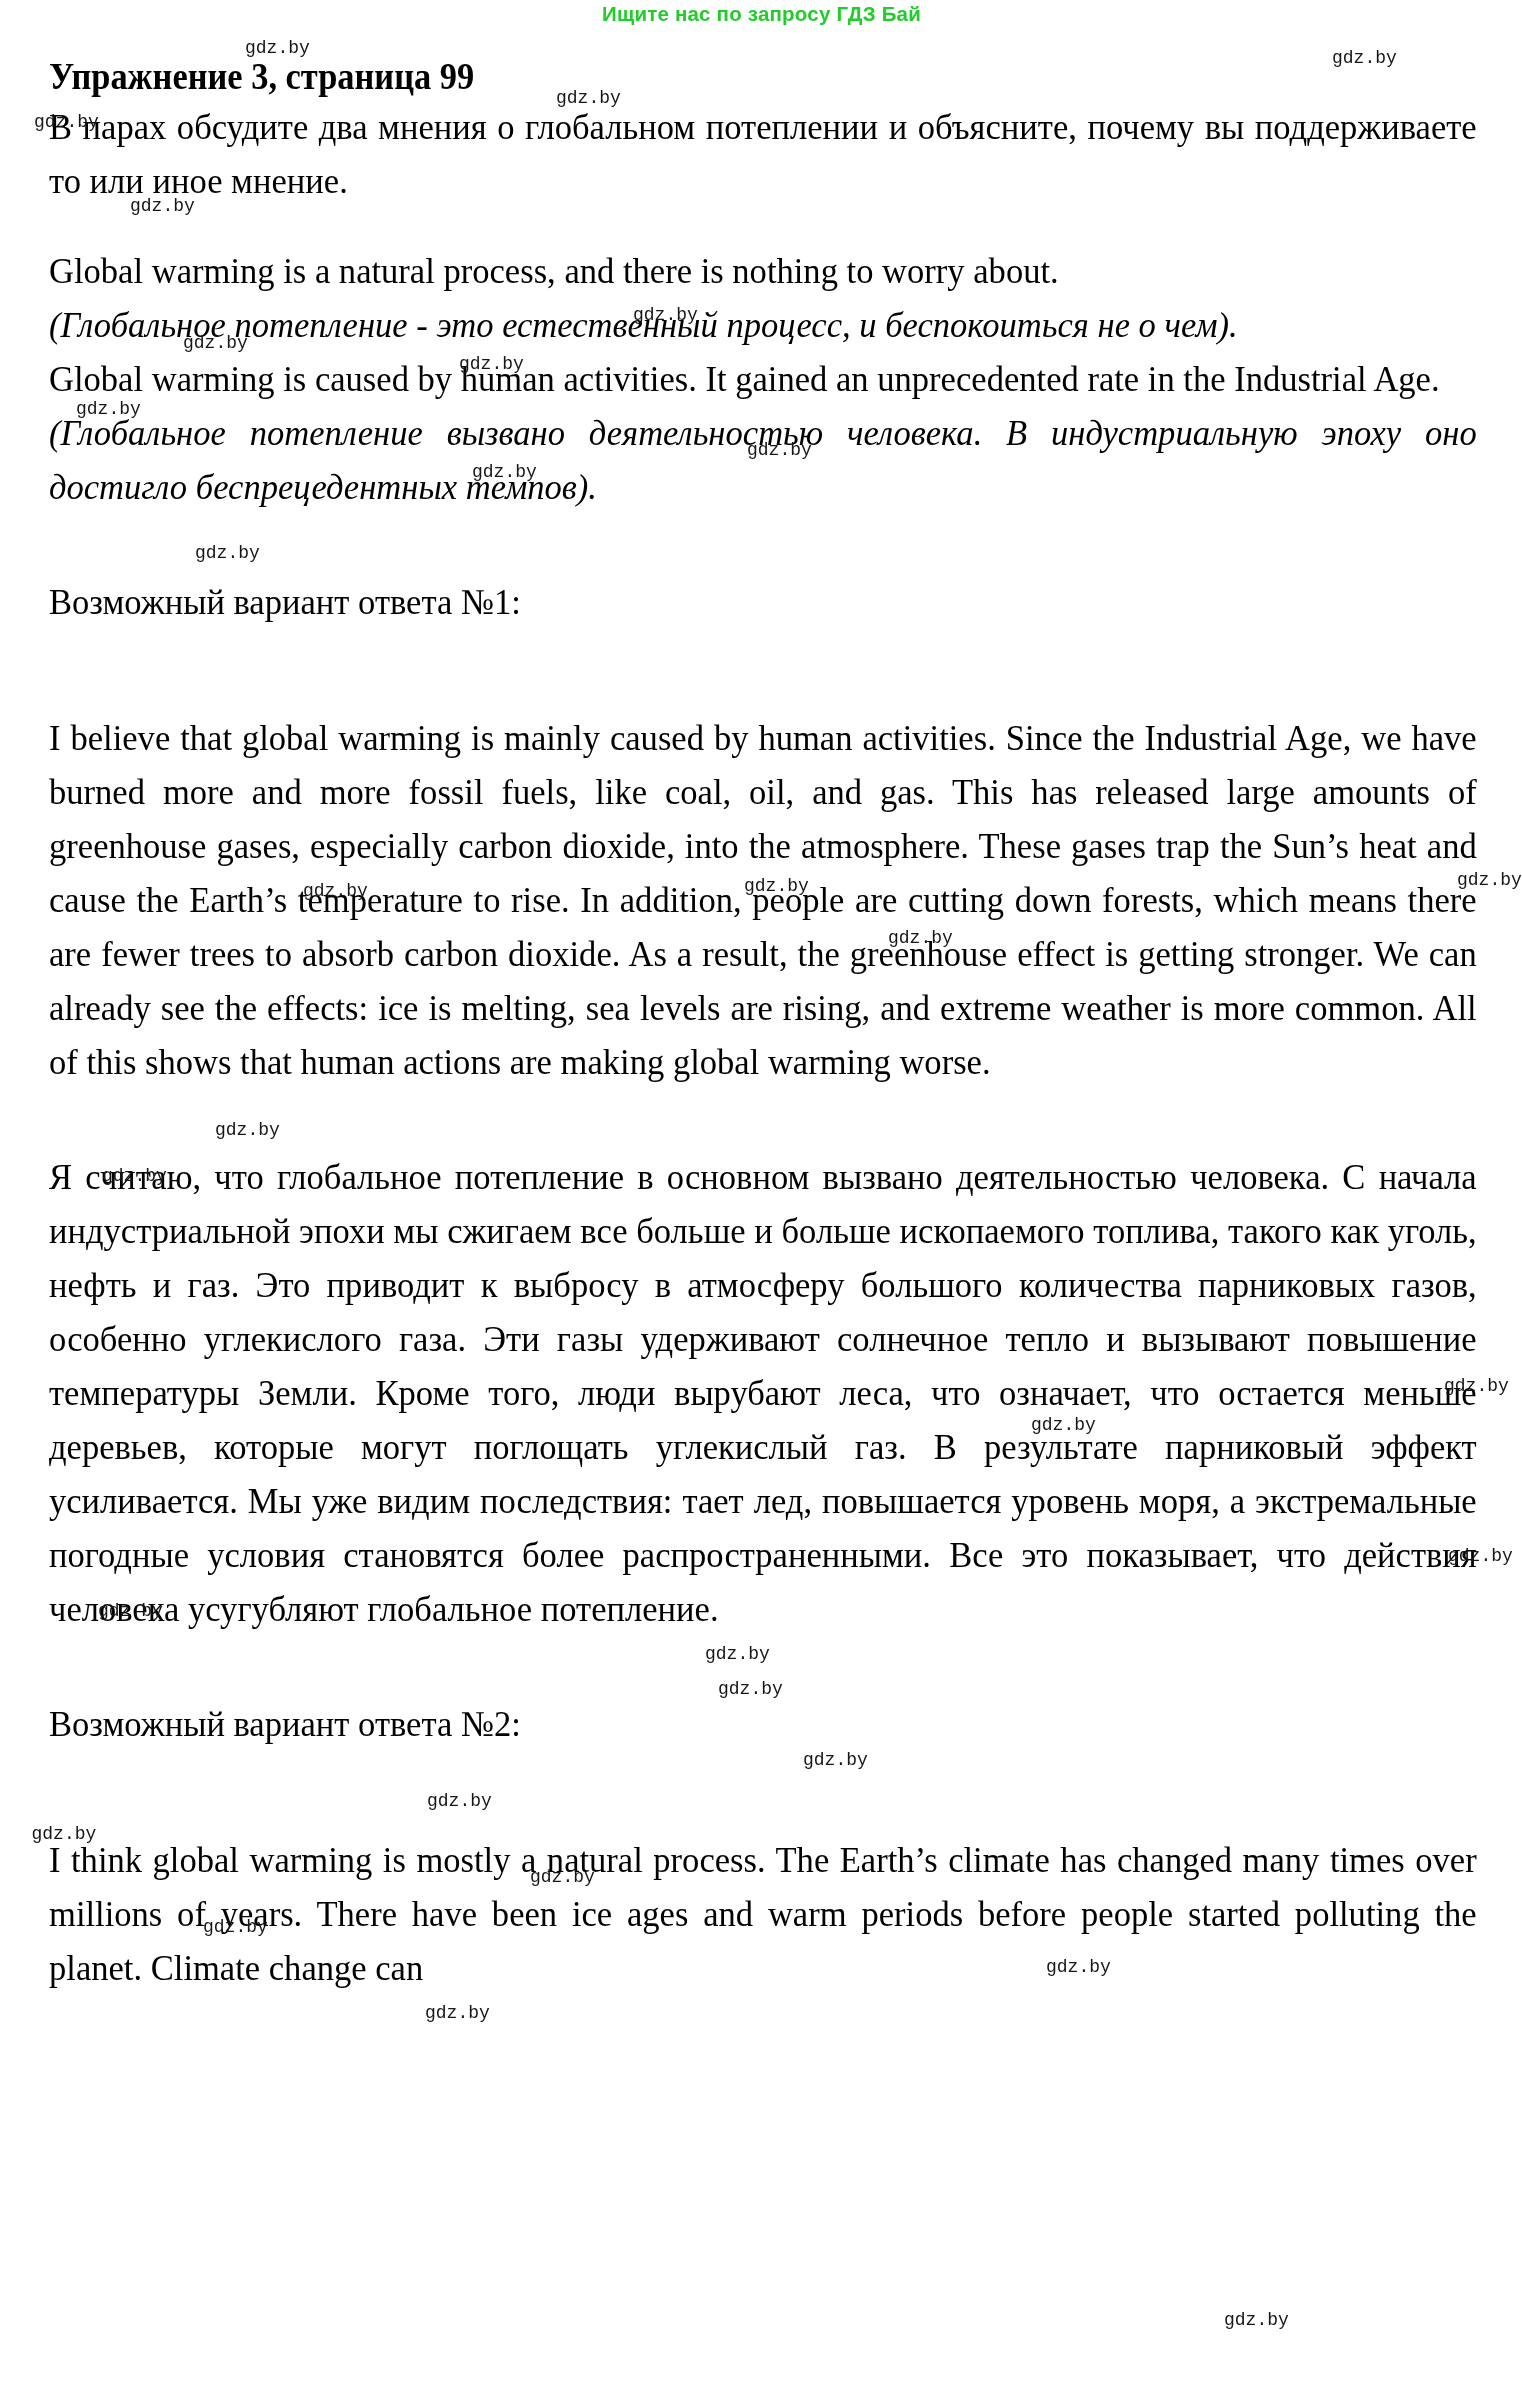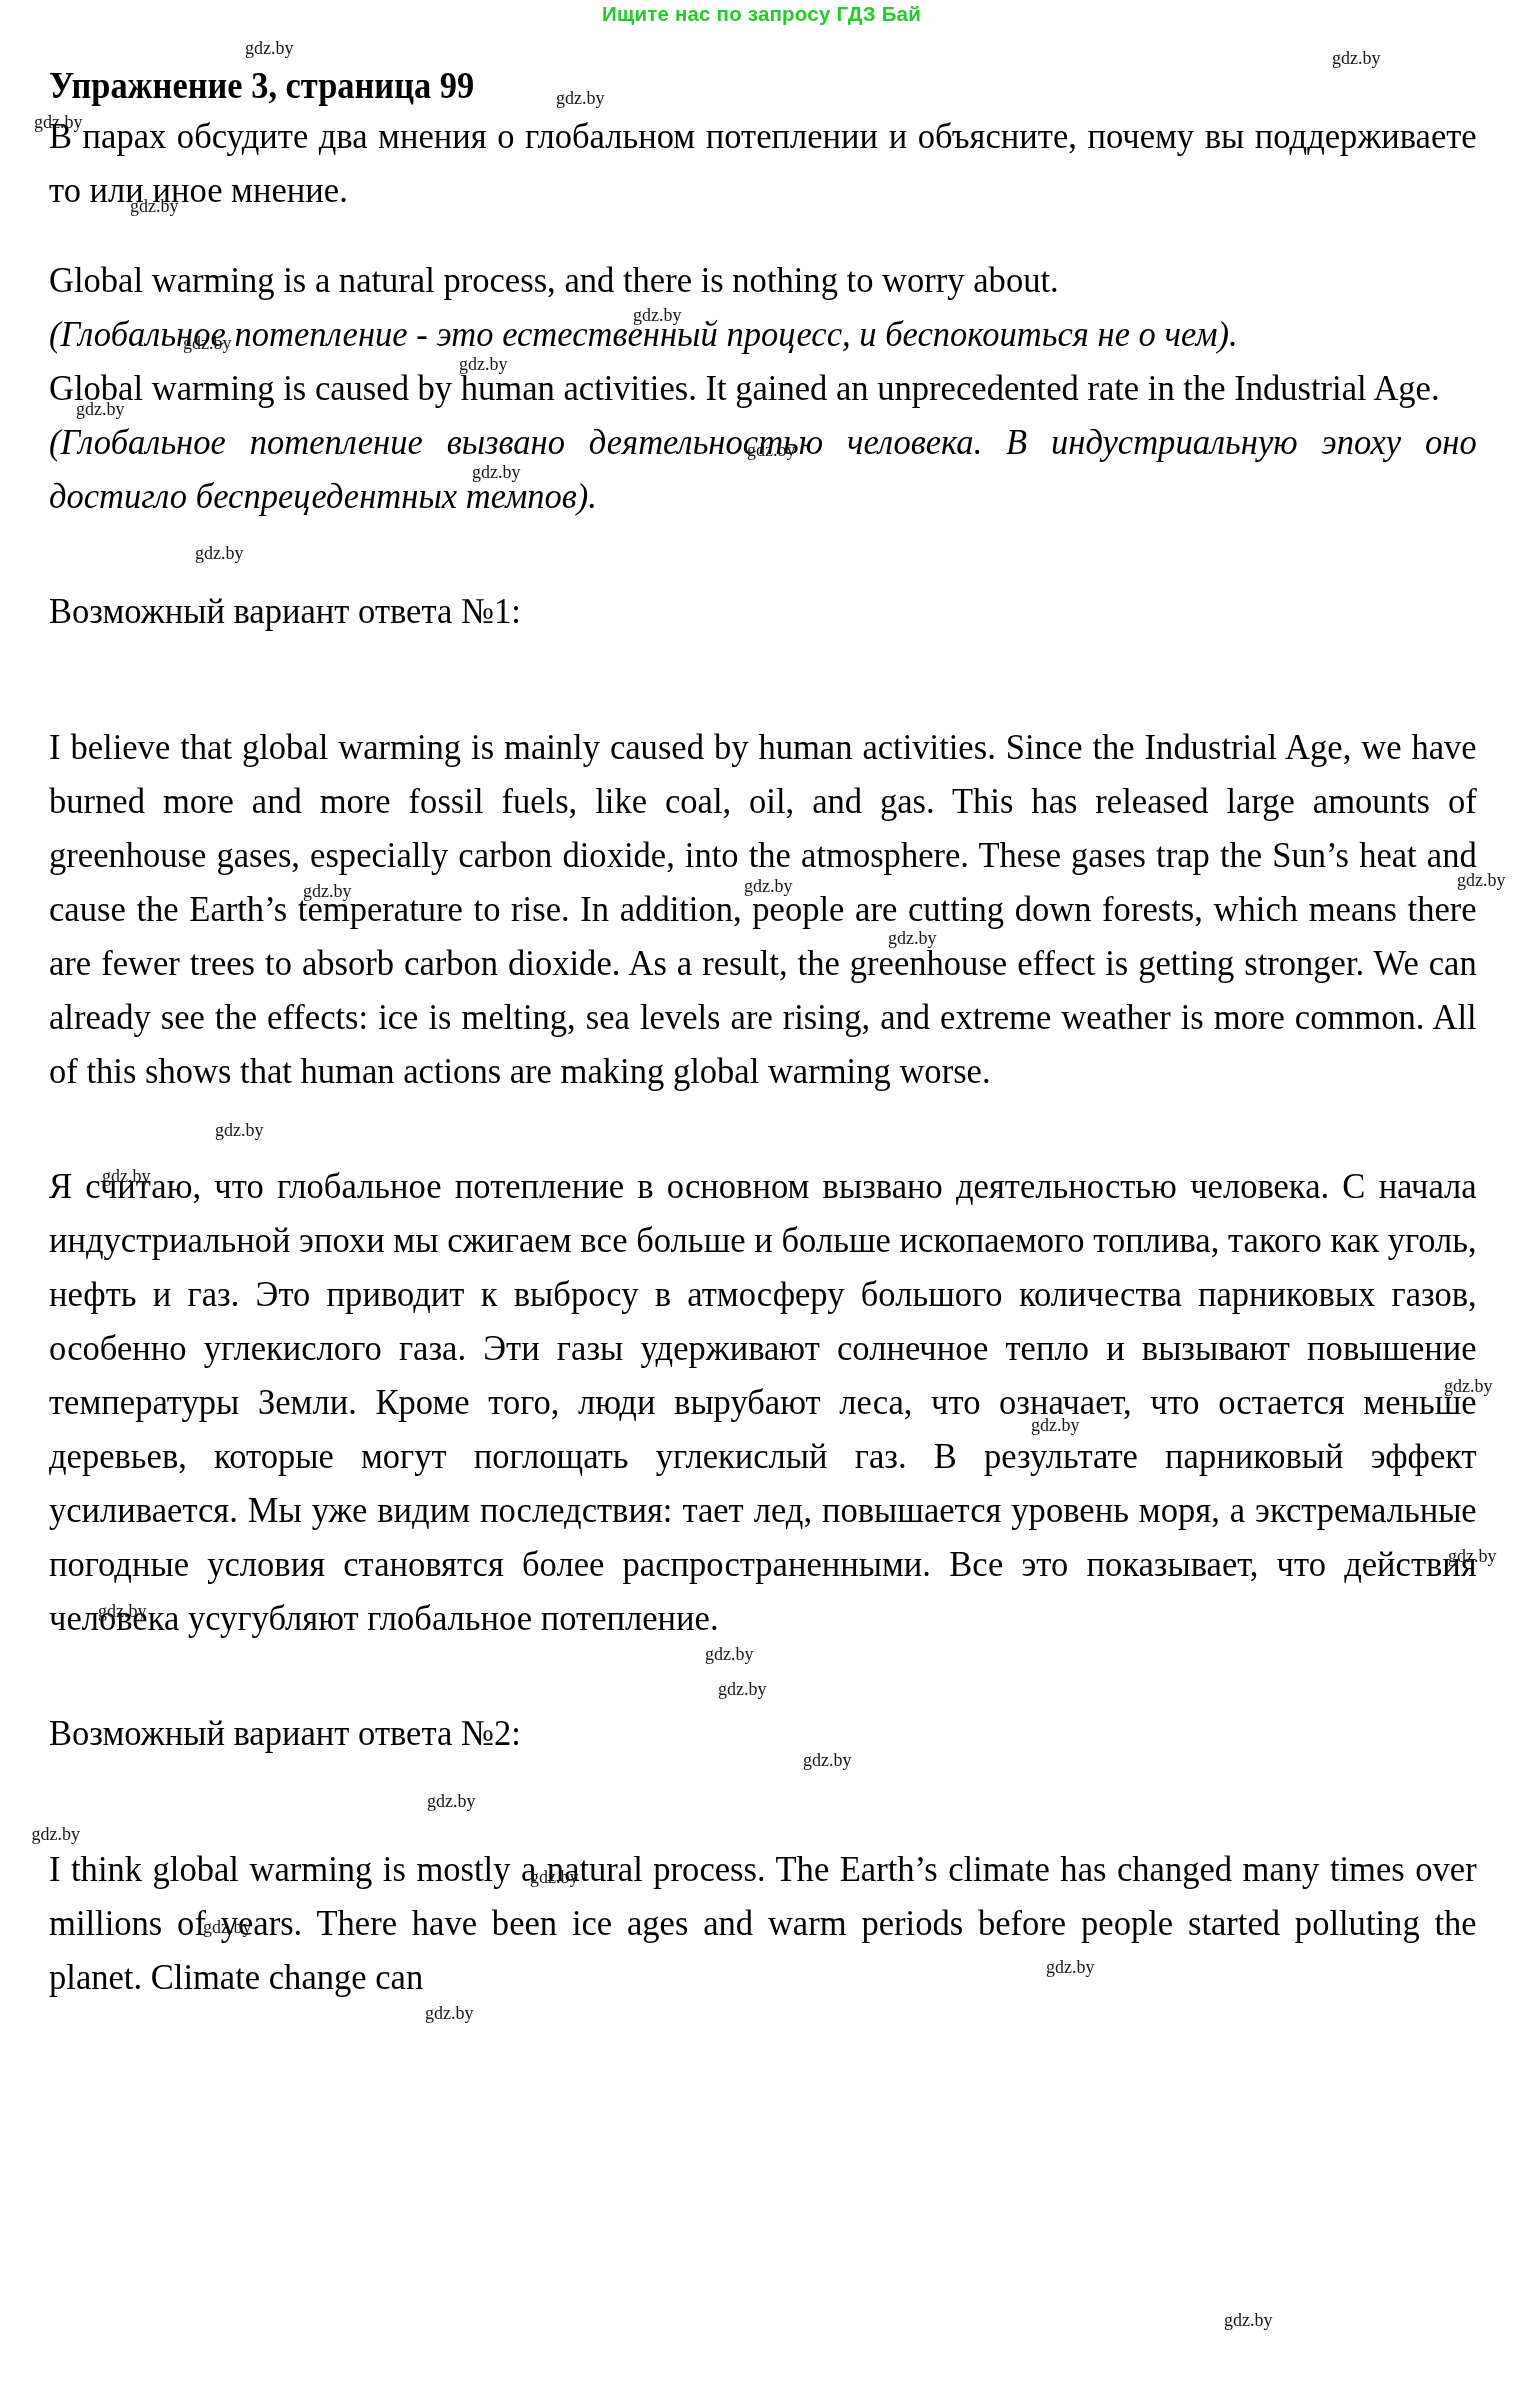--- a/index.html
+++ b/index.html
@@ -37,21 +37,21 @@
     font-size: 20.5px;
     letter-spacing: 0.2px;
     color: #22cc2a;
     white-space: nowrap;
   }
 
   
   .content {
     position: absolute;
     left: 49px;
-    top: 13px;
+    top: 4px;
     width: 1430px;
   }
 
   .doc-title {
     font-weight: bold;
     font-size: 37px;
     line-height: 47px;
     margin: 0;
     padding-top: 49px;
     transform: scaleX(0.93);
@@ -73,21 +73,21 @@
   p.para.nojust { text-align: left; }
 
   .ital { font-style: italic; }
   .gap-md { height: 36px; }
   .gap-lg { height: 61px; }
   .gap-xl { height: 82px; }
 
   
   .wm {
     position: absolute;
-    font-family: Liberation Serif, serif;
+    font-family: Liberation Mono, monospace;
     font-size: 18px;
     line-height: 18px;
     color: #161616;
     white-space: nowrap;
     font-weight: normal;
   }
 
   
   .site-footer {
     position: absolute;

